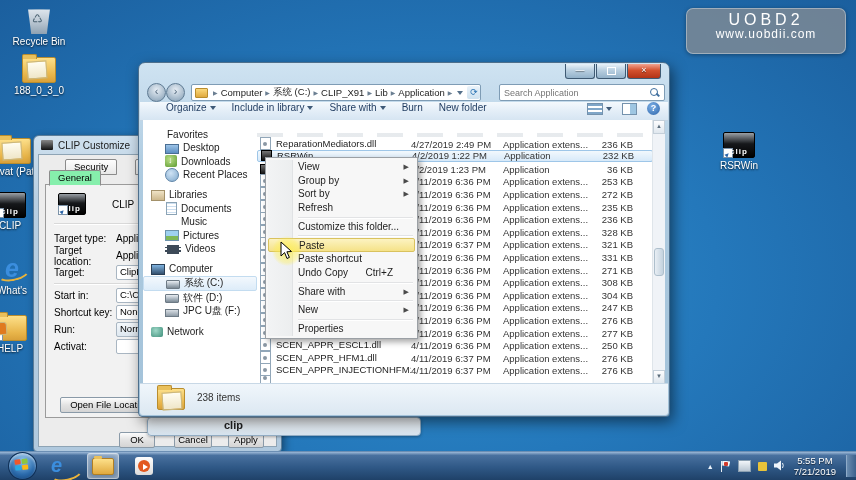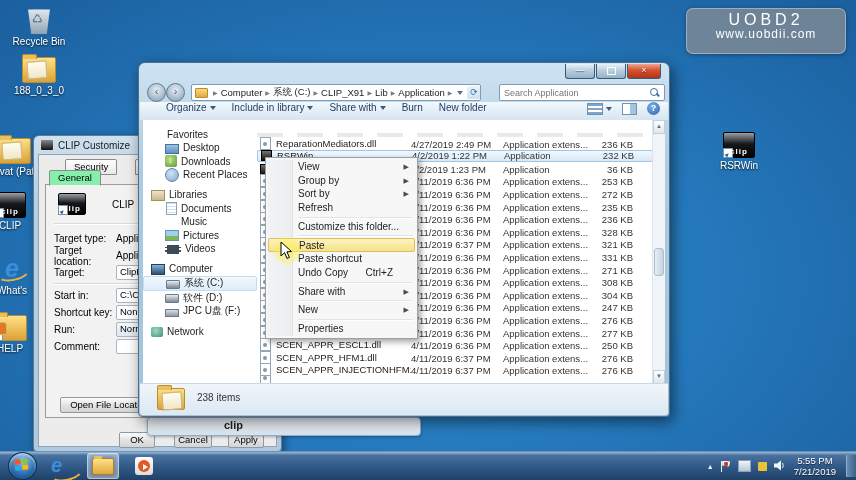--- a/index.html
+++ b/index.html
@@ -329,21 +329,21 @@
           </div>
           <div class="dfield" style="top: 120px;">
             <span class="flab">Shortcut key:</span>
             <div class="dinput"><span>None</span></div>
           </div>
           <div class="dfield" style="top: 137px;">
             <span class="flab">Run:</span>
             <div class="dselect"><span>Normal window</span><span class="car"></span></div>
           </div>
           <div class="dfield" style="top: 154px;">
-            <span class="flab">Comment:</span>
+            <span class="flab">Activat:</span>
             <div class="dinput"><span></span></div>
           </div>
         </div>
       <div class="dbtn open-loc">Open File Location</div>
     </div>
   </div>
   <div class="dbtn dlg-ok">OK</div>
   <div class="dbtn dlg-cancel">Cancel</div>
   <div class="dbtn dlg-apply">Apply</div>
 </div>

